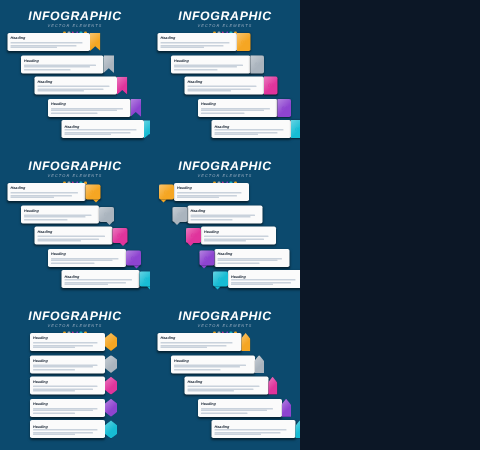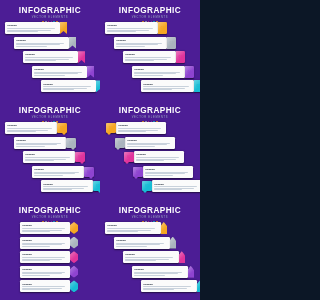--- a/index.html
+++ b/index.html
@@ -7,21 +7,21 @@
     width:200px;height:300px;overflow:hidden;
     background:#0c1726;
     font-family:"Liberation Sans",sans-serif;
   }
   .sheet{
     width:200px;height:300px;
     display:grid;
     grid-template-columns:100px 100px;
     grid-template-rows:100px 100px 100px;
   }
-  .panel{position:relative;width:100px;height:100px;overflow:hidden;background:#4c1d95;}
+  .panel{position:relative;width:100px;height:100px;overflow:hidden;background:#0c4a6e;font-style:italic;}
 
   
   .hdr{position:absolute;top:6px;left:0;width:100px;text-align:center;}
   .hdr .t{
     font-size:8.2px;font-weight:700;letter-spacing:.45px;color:#ffffff;
     line-height:9px;white-space:nowrap;
   }
   .hdr .s{
     font-size:2.6px;letter-spacing:.75px;color:#9fb0c4;line-height:4px;
     white-space:nowrap;margin-top:.5px;

